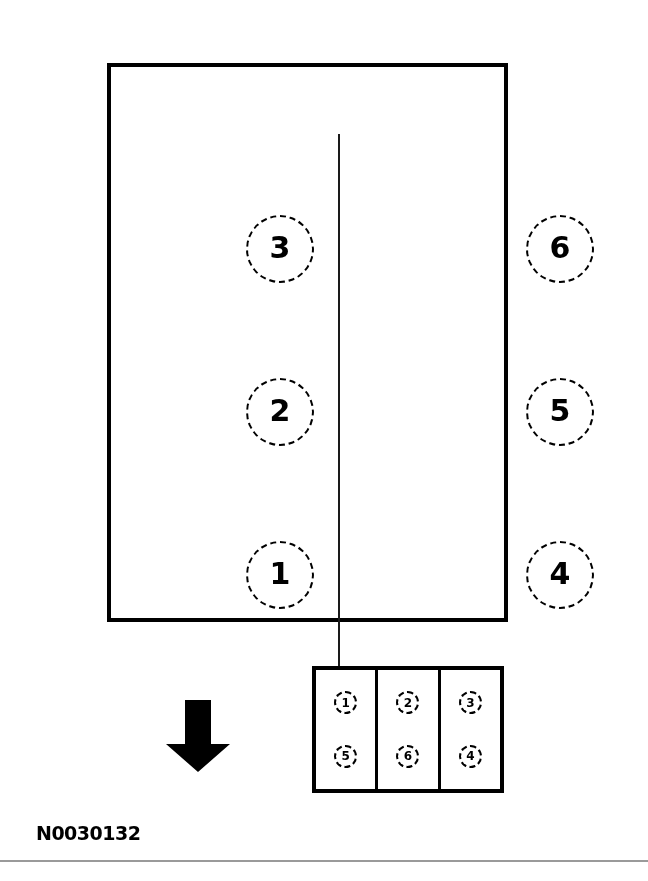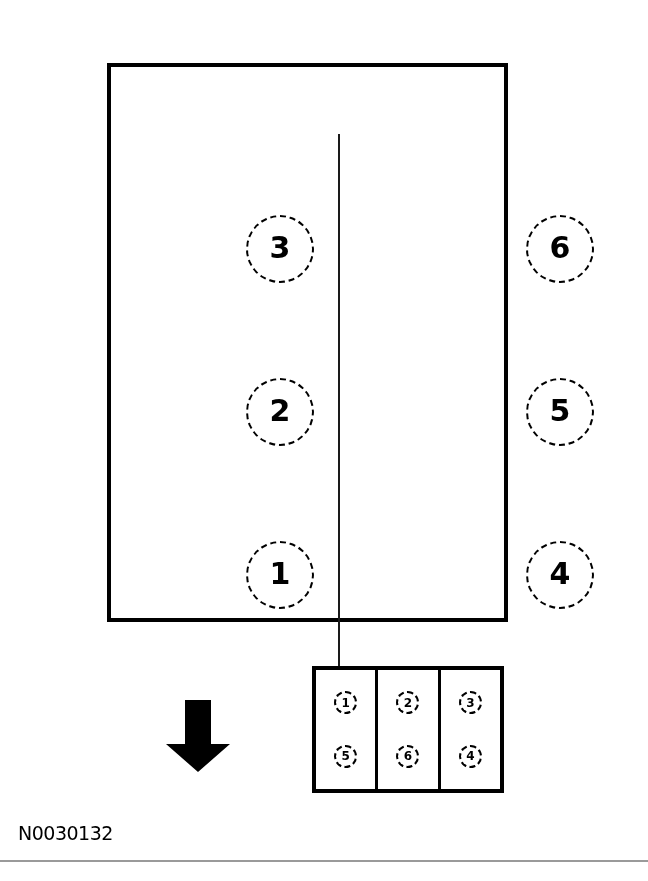--- a/index.html
+++ b/index.html
@@ -113,25 +113,25 @@
     font-size: 12px;
     font-weight: 700;
     line-height: 1;
     color: #000000;
     transform: translateY(-0.5px);
   }
 
   
   .figure-id {
     position: absolute;
-    left: 18px;
+    left: 36px;
     top: 822px;
     font-family: "DejaVu Sans", sans-serif;
     font-size: 19px;
-    font-weight: 400;
+    font-weight: 700;
     letter-spacing: -0.5px;
     color: #000000;
     white-space: nowrap;
   }
   .footer-rule {
     position: absolute;
     left: 0;
     top: 860px;
     width: 648px;
     height: 0;

